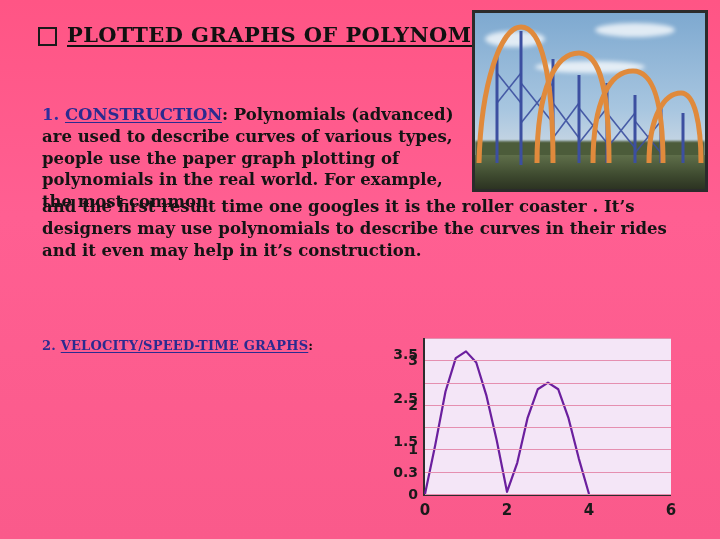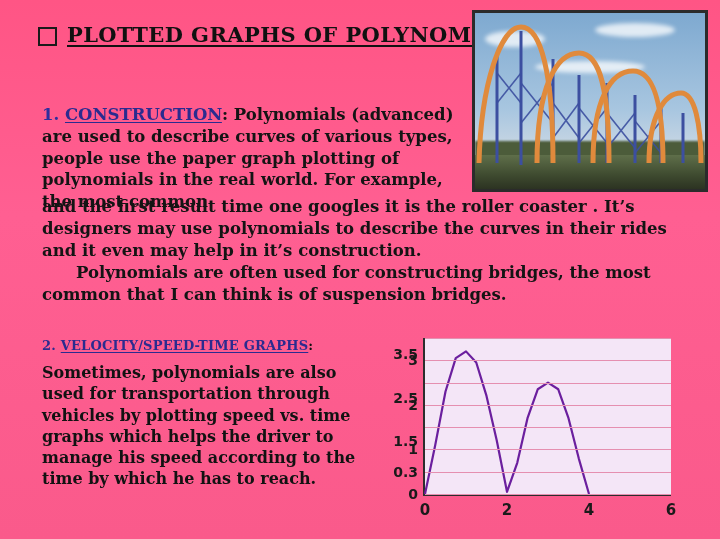--- a/index.html
+++ b/index.html
@@ -276,27 +276,25 @@
     </svg>
   </div>
 
   <div class="para1">
     <span class="lead-num">1.</span>
     <span class="lead-word">CONSTRUCTION</span><span>:</span><span> Polynomials (advanced) are used to describe curves of various types, people use the paper graph plotting of polynomials in the real world. For example, the most common</span>
   </div>
 
   <div class="para1b">and the first result time one googles it is the roller coaster . It’s designers may use polynomials to describe the curves in their rides and it even may help in it’s construction.</div>
 
-  <div class="para1c">Polynomials are often used for constructing  bridges, the most common that I can think is of suspension bridges.</div>
 
   <div class="sec2-head">
     <span>2.</span>
     <span class="u">VELOCITY/SPEED-TIME GRAPHS</span><span class="colon">:</span>
   </div>
-  <div class="sec2-body">Sometimes, polynomials are also used for transportation through vehicles by plotting speed vs. time graphs which helps the driver to manage his speed according to the time by which he has to reach.</div>
 
   <div class="chart-wrap">
     <div class="plot" id="plot">
       <svg class="curve" id="curve" width="246" height="156">
           <path d="M0.00,156.00 L10.25,106.97 L20.50,53.49 L30.75,20.06 L41.00,13.37 L51.25,24.51 L61.50,57.94 L71.75,102.51 L82.00,153.77 L92.25,124.80 L102.50,80.23 L112.75,51.26 L123.00,44.57 L133.25,51.26 L143.50,80.23 L153.75,120.34 L164.00,156.00" fill="none" stroke="#6b1f9e" stroke-width="2.2" stroke-linejoin="round"></path>
         </svg>
     <div class="gridline" style="top: 156px; background: rgb(229, 143, 176);"></div>
         <div class="ytick" style="top: 156px;">0</div>
         <div class="gridline" style="top: 133.714px; background: rgb(229, 143, 176);"></div>
         <div class="ytick" style="top: 133.714px;">0.3</div>

